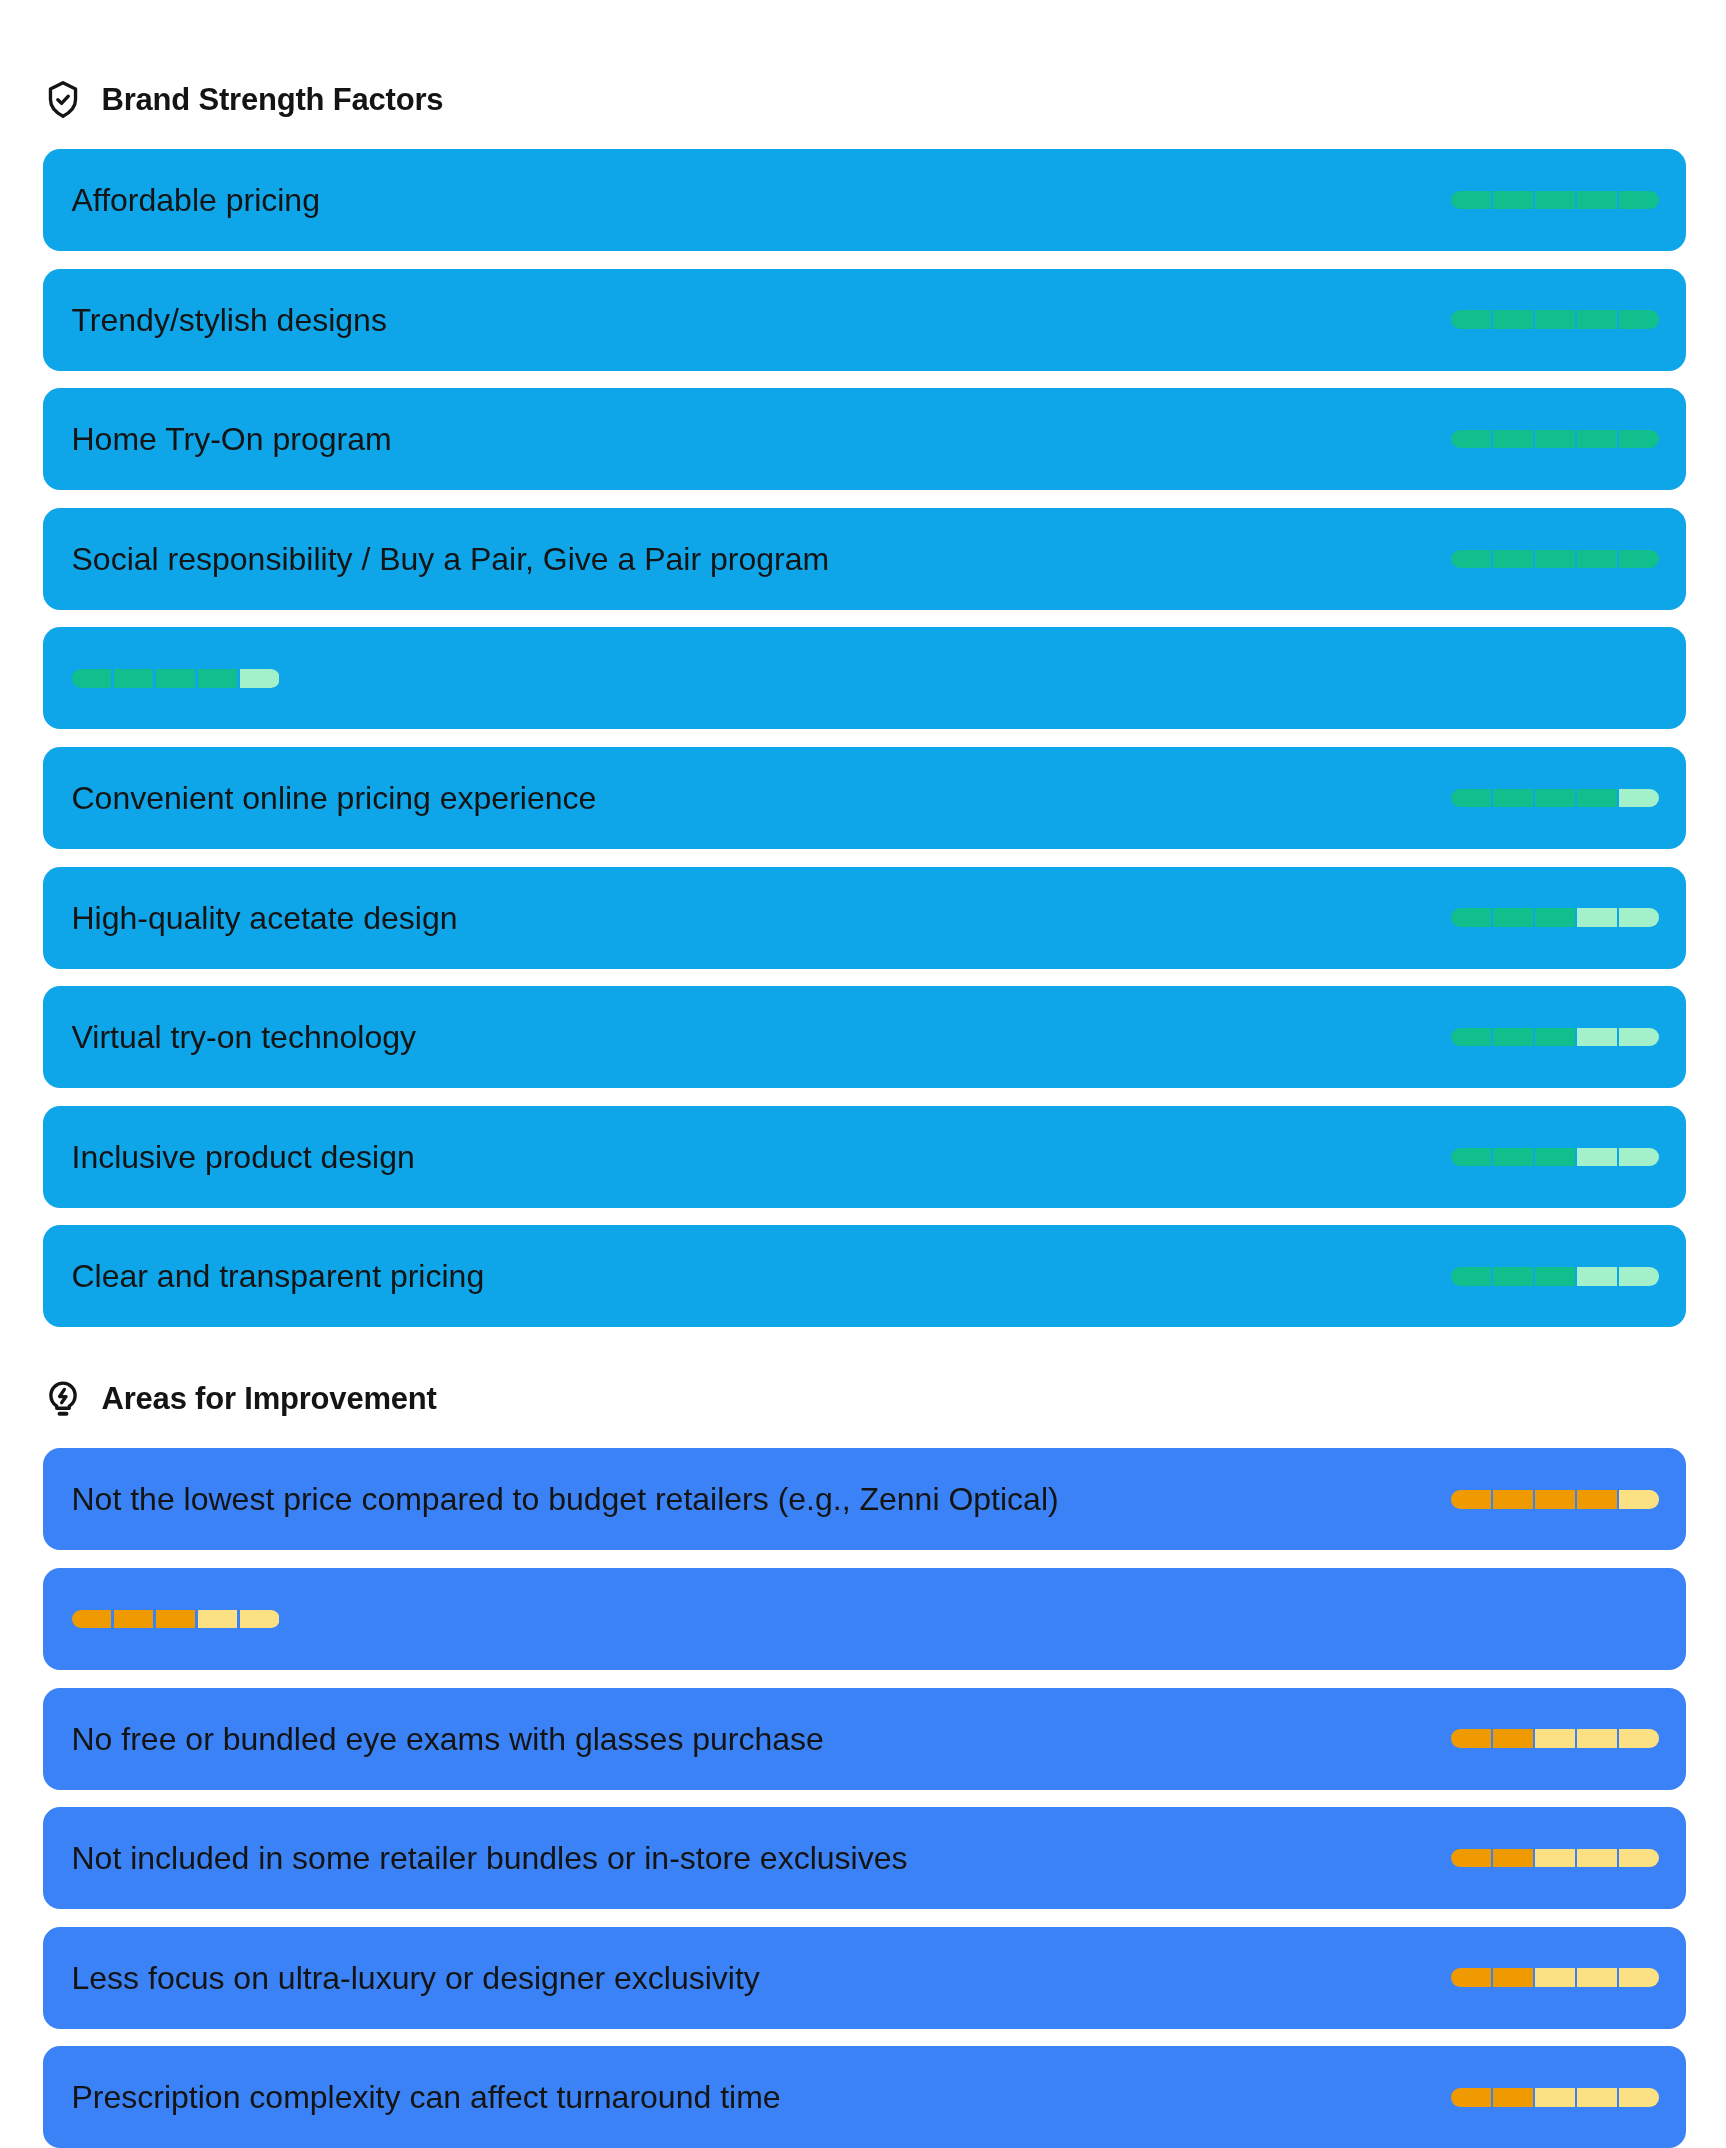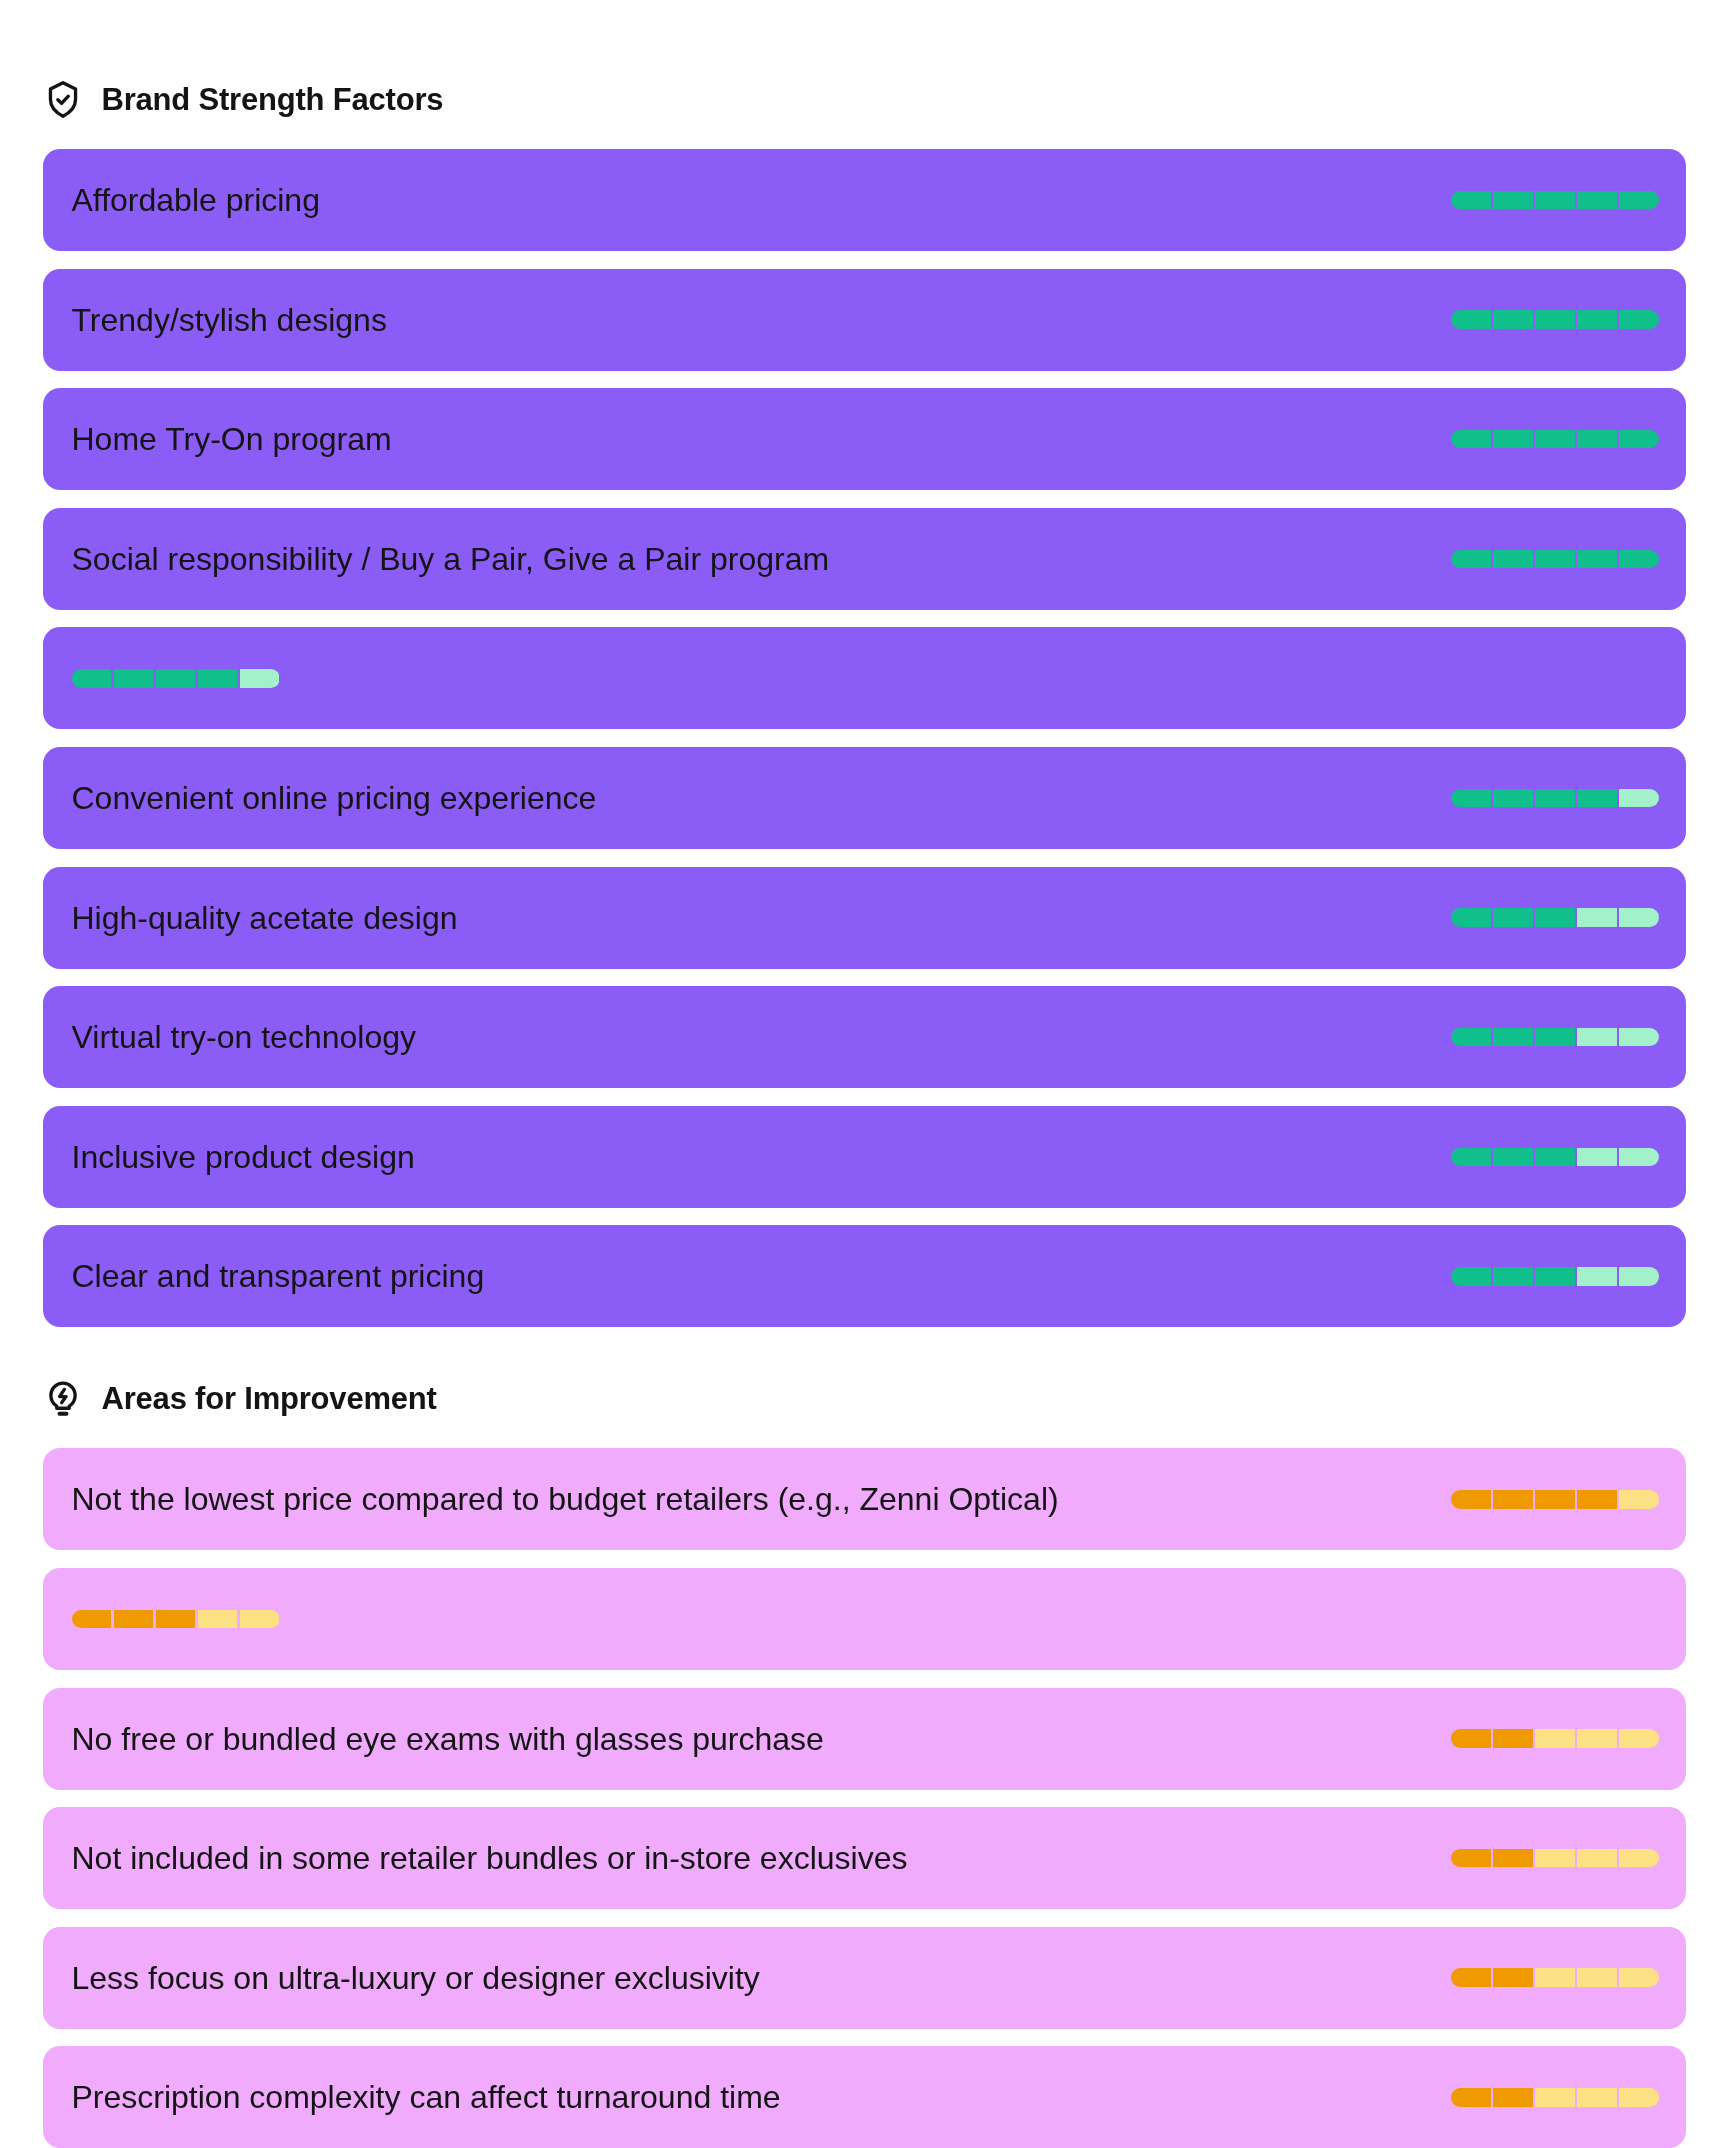--- a/index.html
+++ b/index.html
@@ -54,22 +54,22 @@
       width: 1643px;
     }
     .card {
       height: 102px;
       border-radius: 17px;
       display: flex;
       align-items: center;
       justify-content: space-between;
       padding: 0 27px 0 28.5px;
     }
-    .card.green { background: #8b5cf6; }
-    .card.amber { background: #f0abfc; }
+    .card.green { background: #0ea5e9; }
+    .card.amber { background: #3b82f6; }
     .card .label {
       font-size: 32px;
       font-weight: 400;
       color: #141414;
       white-space: nowrap;
       line-height: 1;
     }
     .bar {
       display: flex;
       width: 208px;

